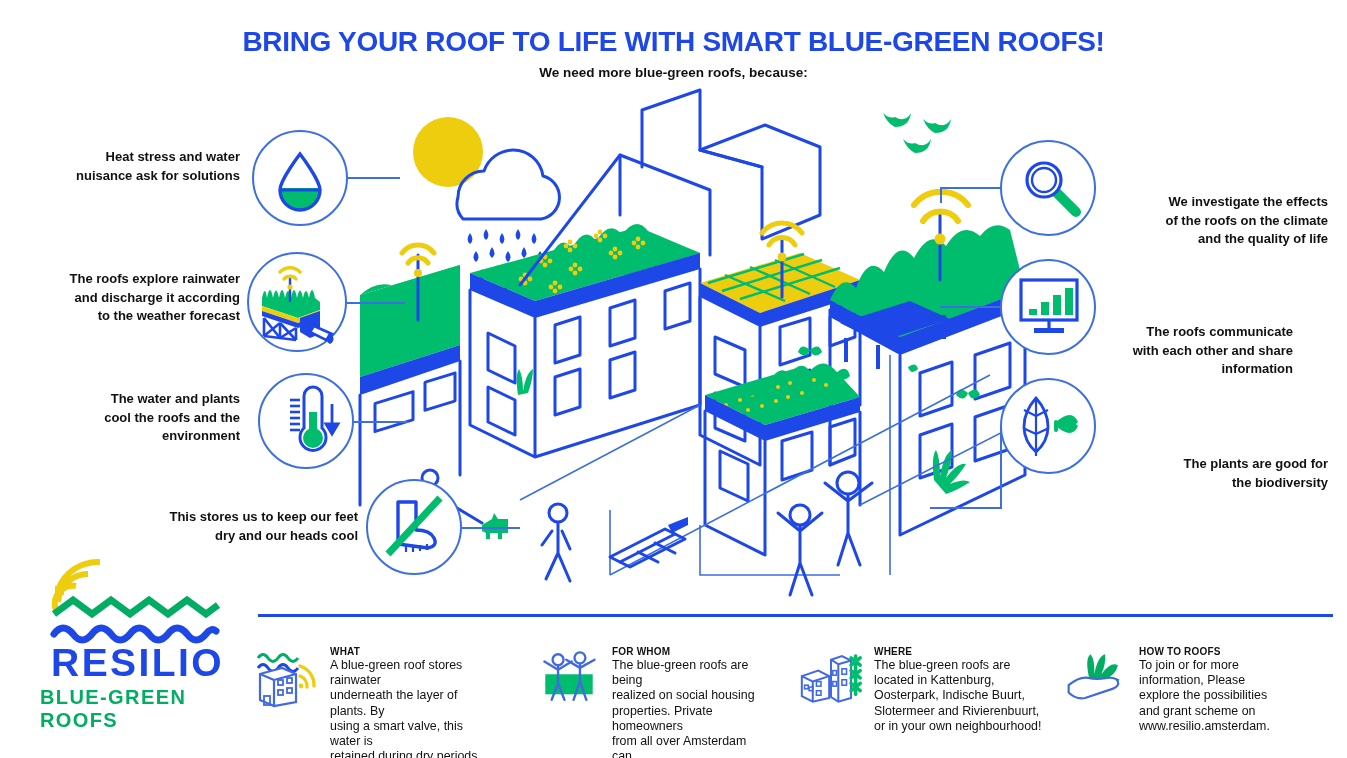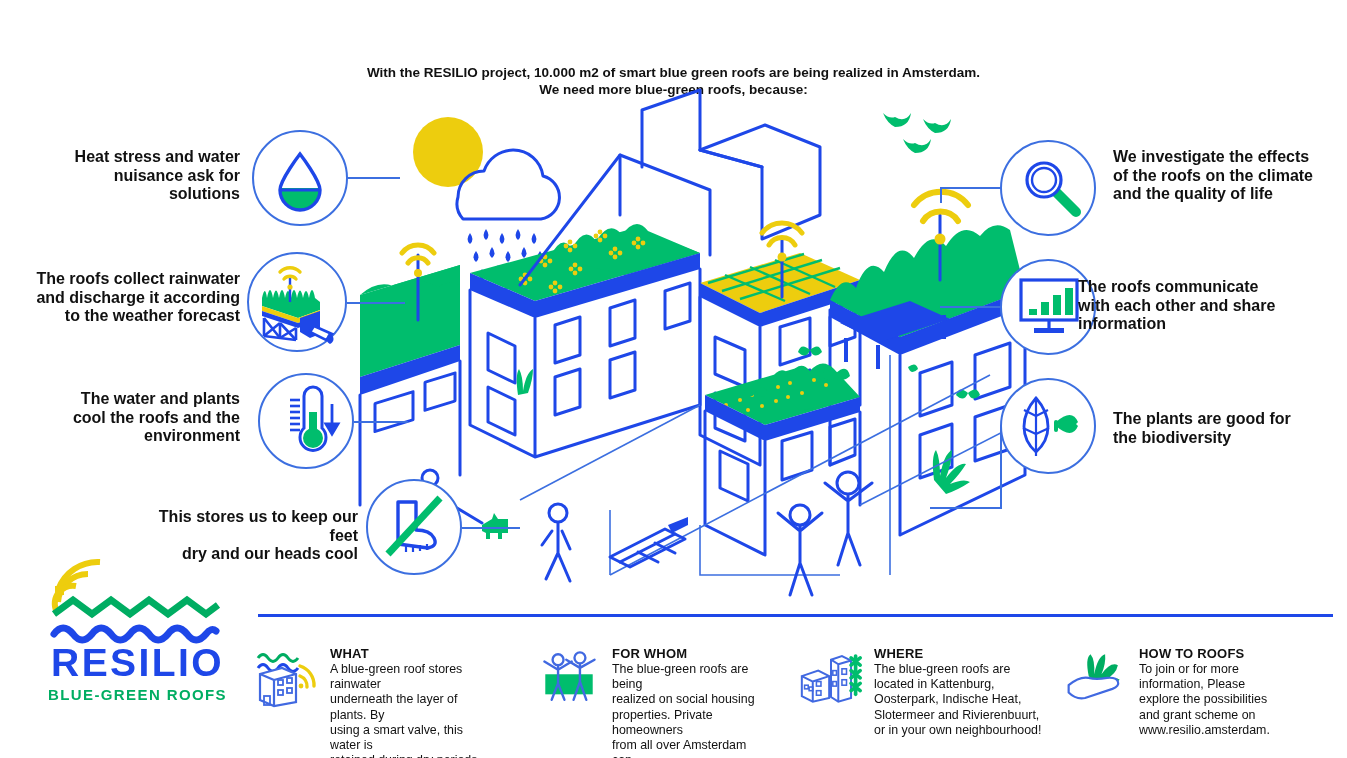--- a/index.html
+++ b/index.html
@@ -24,65 +24,65 @@
     line-height: 17px;
   }
 
   
   .callout { position: absolute; }
   .callout .circle {
     position: absolute; border: 2px solid #3C6FE0; border-radius: 50%;
     background: #fff;
   }
   .callout .ctext {
-    position: absolute; font-size: 16px; font-weight: bold; color: #111;
+    position: absolute; font-size: 13px; font-weight: bold; color: #111;
     line-height: 18.5px; white-space: pre-line;
   }
   .callout.left .ctext { text-align: right; }
-  .callout.right .ctext { text-align: left; }
+  .callout.right .ctext { text-align: right; margin-top: 45px; }
   .leader { position: absolute; background: #3C6FE0; height: 1.6px; }
   .leader.v { width: 1.6px; height: auto; }
 
   
   .divider {
     position: absolute; left: 258px; top: 614px; width: 1075px; height: 3px;
     background: #1E47E8;
   }
   .foot-col { position: absolute; top: 646px; }
   .foot-col .ficon { position: absolute; left: 0; top: 2px; width: 62px; height: 58px; }
   .foot-col .fbody { position: absolute; left: 74px; top: 0; }
   .foot-col h4 {
-    font-size: 13px; font-weight: bold; color: #111; letter-spacing: .2px;
+    font-size: 10px; font-weight: bold; color: #111; letter-spacing: .2px;
     margin-bottom: 1px;
   }
   .foot-col p {
     font-size: 12.4px; color: #111; line-height: 15.2px; white-space: pre-line;
   }
 
   
   .logo { position: absolute; left: 40px; top: 556px; width: 195px; height: 150px; text-decoration: underline; }
   .logo .logotext {
     position:absolute; left: 0; top: 86px; width: 195px; text-align:center;
     font-size: 39px; font-weight: bold; color: #1E47E8; letter-spacing: 2.4px;
     line-height: 42px;
   }
   .logo .logosub {
-    position:absolute; left: 0; top: 130px; width: 195px; text-align:center;
-    font-size: 15px; font-weight: bold; color: #00AD62; letter-spacing: 1.4px;
+    position:absolute; left: 0; top: 130px; width: 195px; 
+    font-size: 20px; font-weight: bold; color: #00AD62; letter-spacing: 1.4px;
   }
 
   svg { display:block; overflow: visible; }
 </style>
 </head>
 <body>
 
 <div id="root">
 
+  <div class="title">BRING YOUR ROOF TO LIFE WITH SMART BLUE-GREEN ROOFS!</div>
   <div class="subtitle">
-    <div>With the RESILIO project, 10.000 m2 of smart blue green roofs are being realized in Amsterdam.</div>
     <div>We need more blue-green roofs, because:</div>
   </div>
 
   <svg style="position:absolute;left:370px;top:105px;" width="650" height="490" viewBox="0 0 650 490">
     <defs>
       <style>
         .bl { fill:none; stroke:#1E47E8; stroke-width:3; stroke-linejoin:round; stroke-linecap:round; }
         .blt{ fill:none; stroke:#3C6FE0; stroke-width:1.6; }
         .gf { fill:#00BD6D; }
         .bf { fill:#1E47E8; }
@@ -380,21 +380,21 @@
       <path d="M56 64 L74 72 L68 78 L52 70 Z" fill="#fff" stroke="#1E47E8" stroke-width="2.6"></path>
       <path d="M72 70 q7 8 0 12 q-7 -4 0 -12z" fill="#1E47E8"></path>
       <line x1="32" y1="14" x2="32" y2="40" stroke="#1E47E8" stroke-width="2.4"></line>
       <g fill="none" stroke="#EDCD0E" stroke-width="3.4" stroke-linecap="round">
         <path d="M22 10 a14 14 0 0 1 20 0"></path>
           <path d="M26 17 a8 8 0 0 1 12 0"></path>
       </g>
       <circle cx="32" cy="25" r="2.6" fill="#EDCD0E"></circle>
     </svg>
     <div class="leader" style="left:347px;top:302px;width:58px;"></div>
-    <div class="ctext" style="left:20px;top:270px;width:220px;">The roofs collect rainwater
+    <div class="ctext" style="left:20px;top:270px;width:220px;">The roofs explore rainwater
 and discharge it according
 to the weather forecast</div>
   </div>
 
   <div class="callout left" style="left:0;top:0;">
     <div class="circle" style="left:258px;top:373px;width:96px;height:96px;"></div>
     <svg style="position:absolute;left:276px;top:390px;" width="62" height="64" viewBox="0 0 62 64">
       <path d="M28 6 a9 9 0 0 1 18 0 L46 38 a13 13 0 1 1 -18 0 Z" fill="#fff" stroke="#1E47E8" stroke-width="3"></path>
       <path d="M33 22 L41 22 L41 40 a8 8 0 1 1 -8 0 Z" fill="#00BD6D"></path>
       <circle cx="37" cy="48" r="10" fill="#00BD6D"></circle>
@@ -576,21 +576,21 @@
         <path d="M56 8 L66 16 M66 8 L56 16"></path>
         <path d="M56 22 L66 30 M66 22 L56 30"></path>
         <path d="M56 36 L66 44 M66 36 L56 44"></path>
         <path d="M61 6 L61 48"></path>
       </g>
     </svg>
     <div class="fbody">
       <h4>WHERE</h4>
       <p>The blue-green roofs are
 located in Kattenburg,
-Oosterpark, Indische Heat,
+Oosterpark, Indische Buurt,
 Slotermeer and Rivierenbuurt,
 or in your own neighbourhood!</p>
     </div>
   </div>
 
   <div class="foot-col" style="left:1065px;width:240px;">
     <svg class="ficon" viewBox="0 0 68 58">
       <path d="M26 28 q-4 -20 2 -24 q5 6 4 22 q4 -20 12 -22 q1 10 -4 22 q10 -14 18 -10 q-2 10 -14 16 q12 -4 16 0 q-8 8 -22 10 z" fill="#00AD62"></path>
       <path d="M4 38 q12 -10 22 -8 q8 2 20 0 q10 -1 12 4 q2 5 -6 8 L22 52 q-10 2 -18 -6 z" fill="#fff" stroke="#4169E1" stroke-width="2.4" stroke-linejoin="round"></path>
     </svg>

